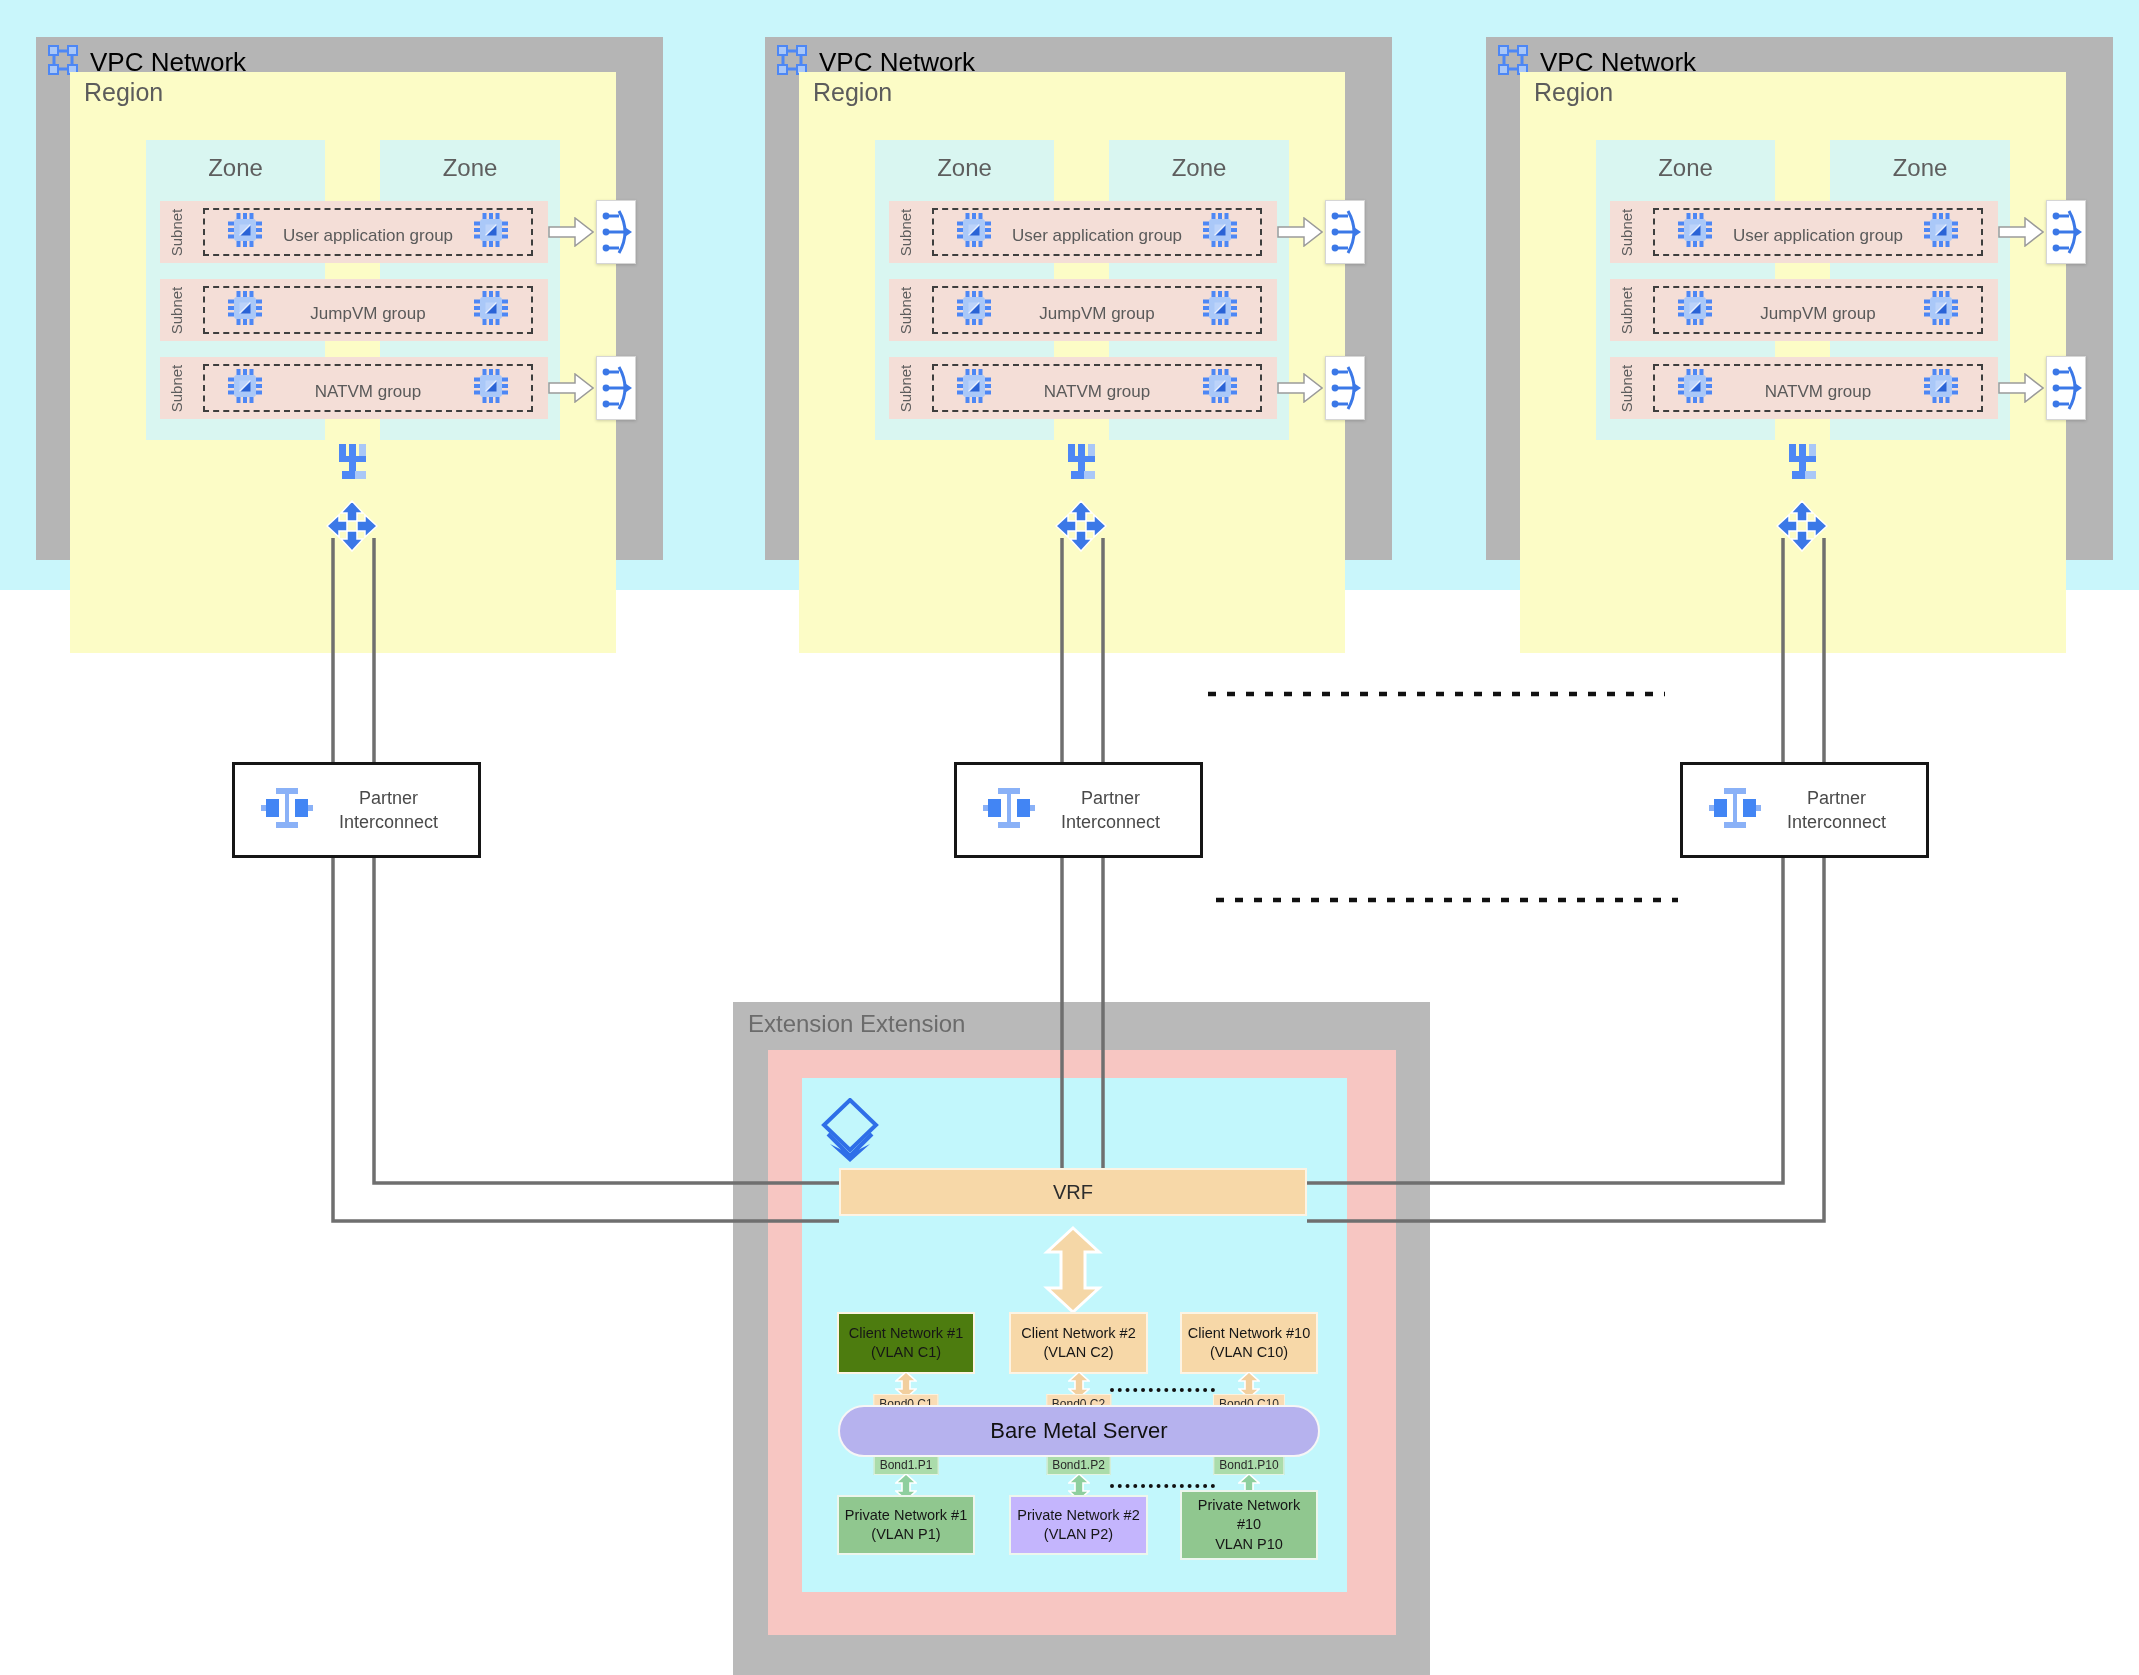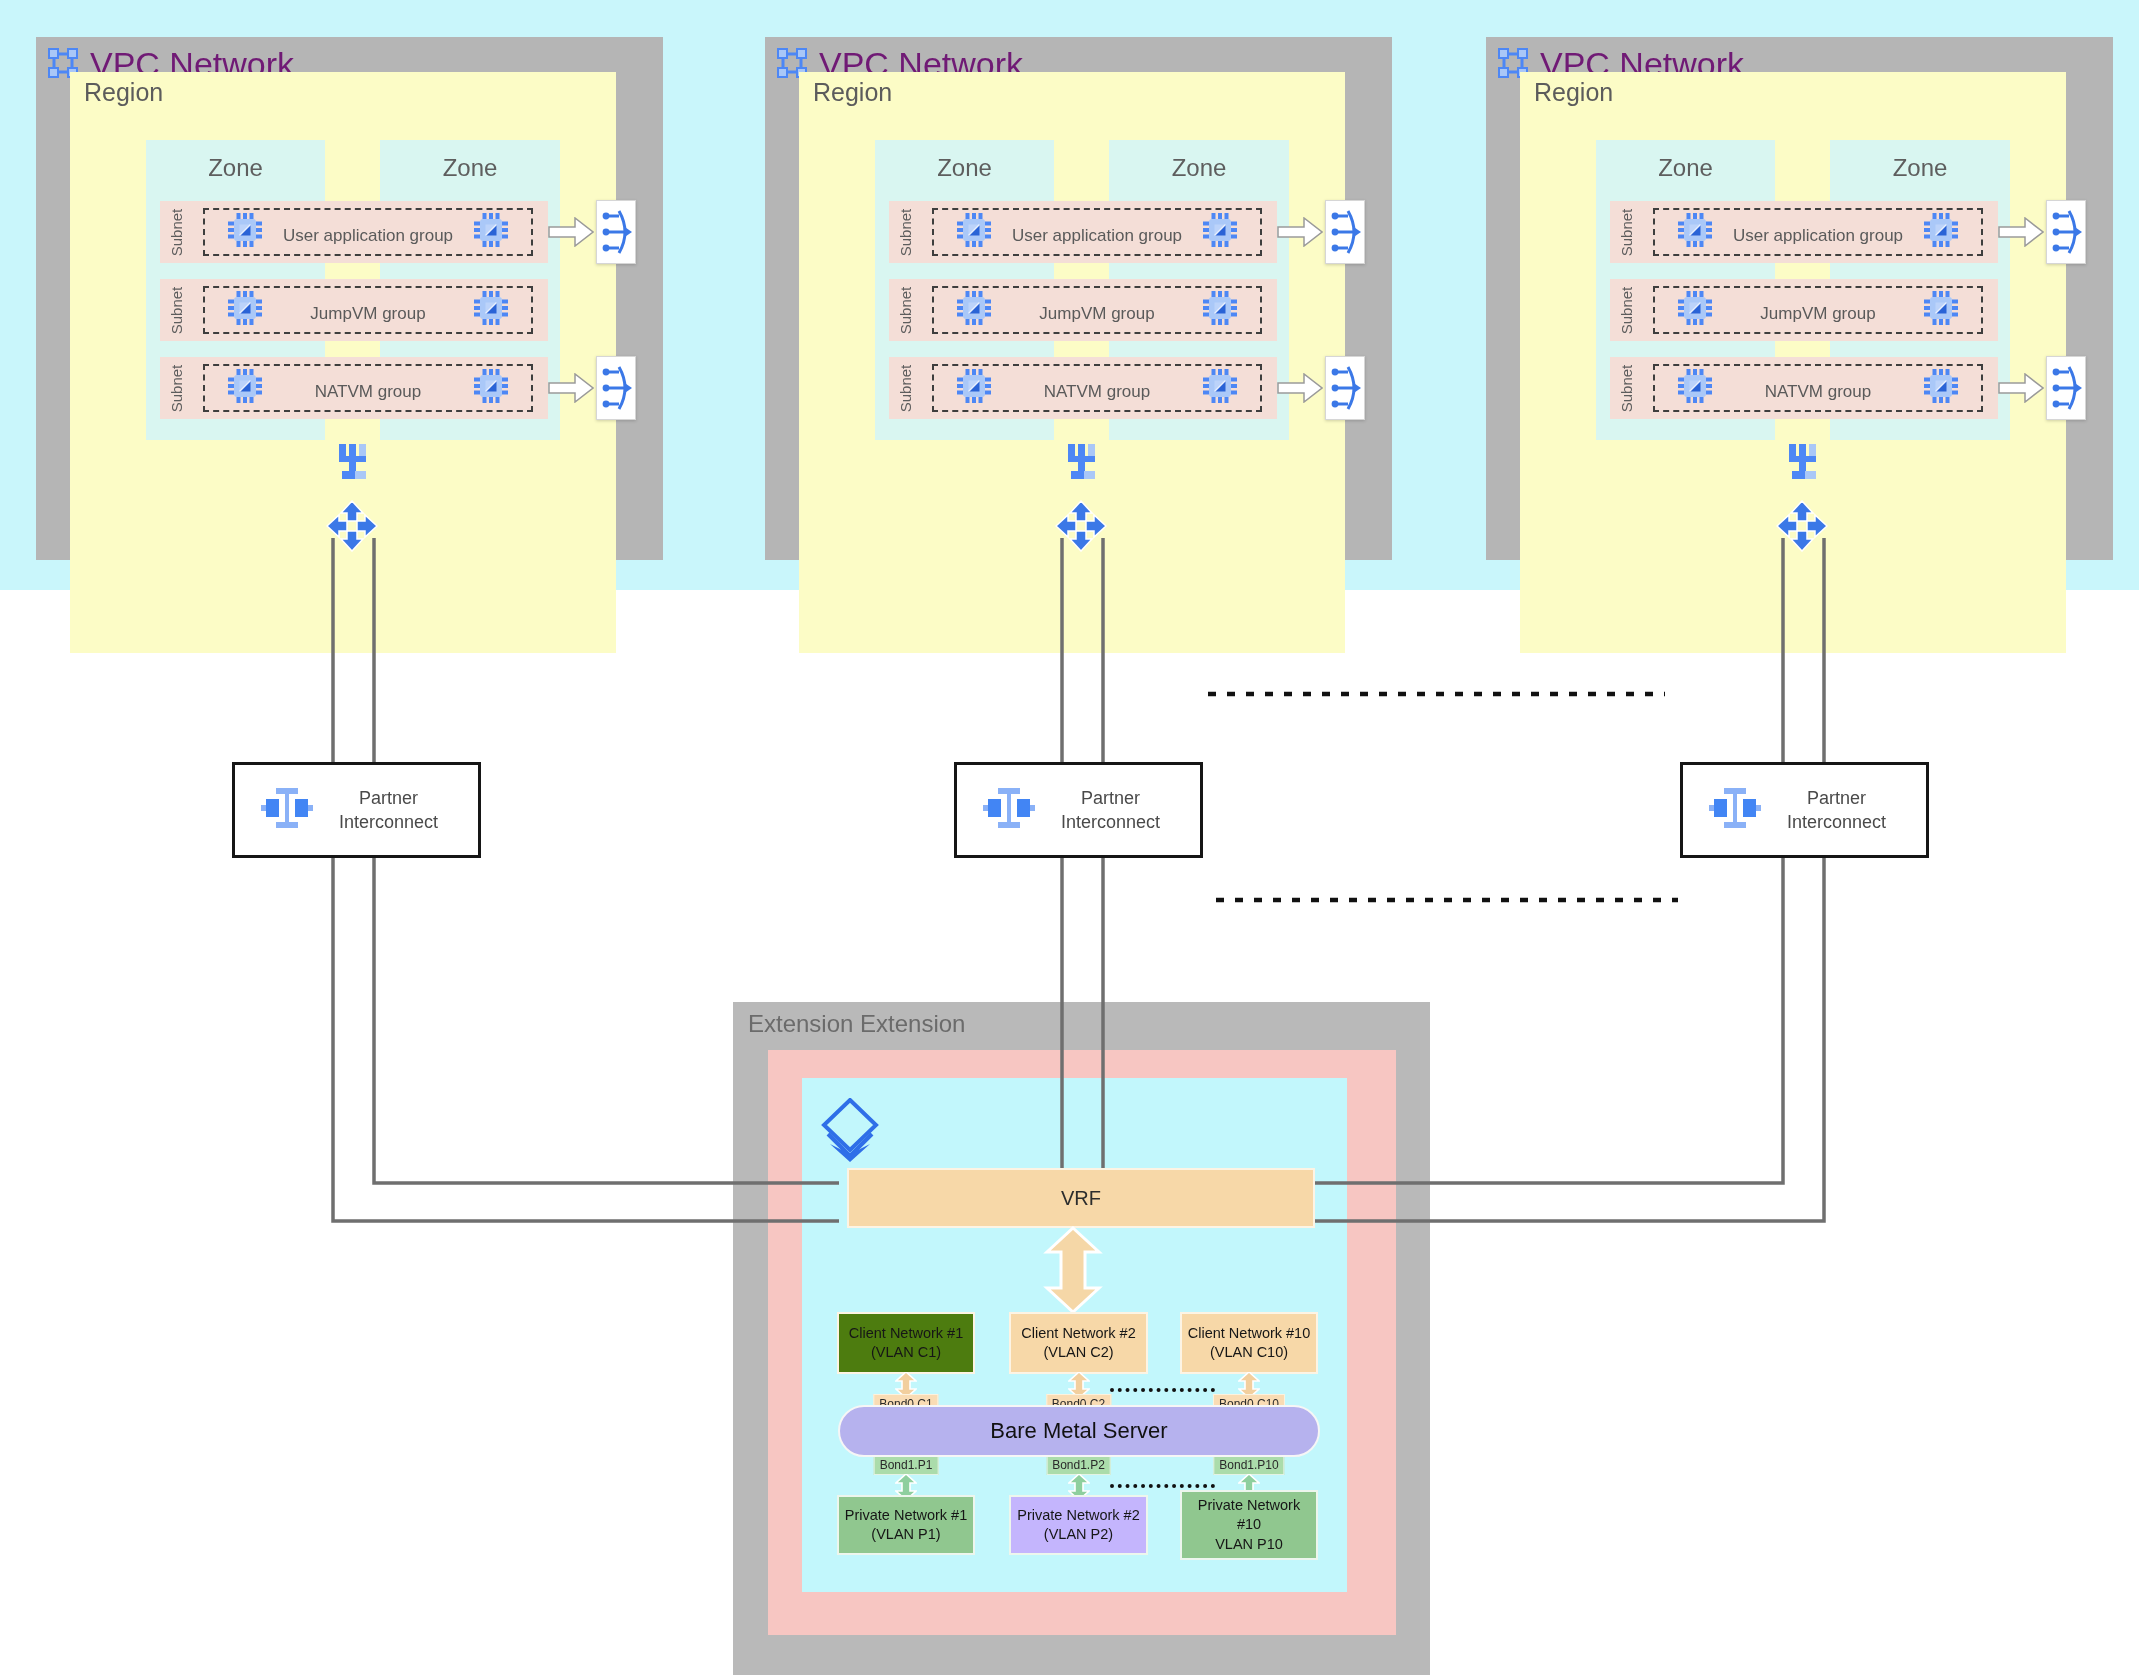--- a/index.html
+++ b/index.html
@@ -3,21 +3,21 @@
 <meta charset="utf-8">
 <style>
   html,body { margin:0; padding:0; background:#ffffff; }
   .stage { position:relative; width:2139px; height:1675px; background:#ffffff;
            font-family:"Liberation Sans", sans-serif; overflow:hidden; }
   .band { position:absolute; left:0; top:0; width:2139px; height:590px; }
 
   
   .vpc { position:absolute; top:37px; width:627px; height:523px; }
   .vpc-head { position:absolute; left:12px; top:8px; display:flex; gap:12px; align-items:center; }
-  .vpc-title { font-size:34px; color:#701a75; }
+  .vpc-title { font-size:26px; color:#000000; }
   .region { position:absolute; left:34px; top:35px; width:546px; height:581px; }
   .region-title { position:absolute; left:14px; top:6px; font-size:25px; color:#5c5c5c; }
   .zone { position:absolute; top:68px; width:179px; height:300px; }
   .zone2 { left:310px; width:180px; }
   .zone1 { left:76px; }
   .zone-title { text-align:center; margin-top:14px; font-size:24px; color:#5e5e5e; }
   .subnet-row { position:absolute; left:90px; width:388px; height:62px; }
   .subnet-side { position:absolute; left:2px; top:0; bottom:0; width:30px;
                  display:flex; align-items:center; justify-content:center; }
   .subnet-side span { transform:rotate(-90deg); font-size:15px; color:#5d5d5d; white-space:nowrap; }
@@ -41,21 +41,21 @@
             padding-left:26px; }
   .pi-text { flex:1; text-align:center; font-size:18px; color:#4a4a4a; line-height:1.35;
              margin-right:14px; }
 
   
   .re-bg, .re-fg { position:absolute; left:733px; top:1002px; width:697px; height:673px; }
   .re-title { position:absolute; left:15px; top:8px; font-size:24px; color:#6b6b6b; }
   .re-pink { position:absolute; left:35px; top:48px; width:628px; height:585px; }
   .re-cyan { position:absolute; left:69px; top:76px; width:545px; height:514px; }
   .layers-icon { position:absolute; left:88px; top:96px; }
-  .vrf { position:absolute; left:114px; top:166px; width:468px; height:60px;
+  .vrf { position:absolute; left:106px; top:166px; width:468px; height:48px;
          border:2px solid #fdf4e4; box-sizing:border-box; display:flex;
          align-items:center; justify-content:center; font-size:20px; color:#2d2d2d; }
   .big-arrow { position:absolute; left:308px; top:224px; }
   .cn-box, .pn-box { position:absolute; box-sizing:border-box; display:flex; flex-direction:column;
          justify-content:center; text-align:center; font-size:14.5px; color:#161616;
          line-height:1.32; border:2px solid #fdf4e4; }
   .cn-box { top:310px; height:62px; }
   .pn-box { top:493px; height:60px; border-color:#edf6ed; }
   .pn-tall { top:488px; height:70px;justify-content:center; }
   .mini-arrow { position:absolute; }

